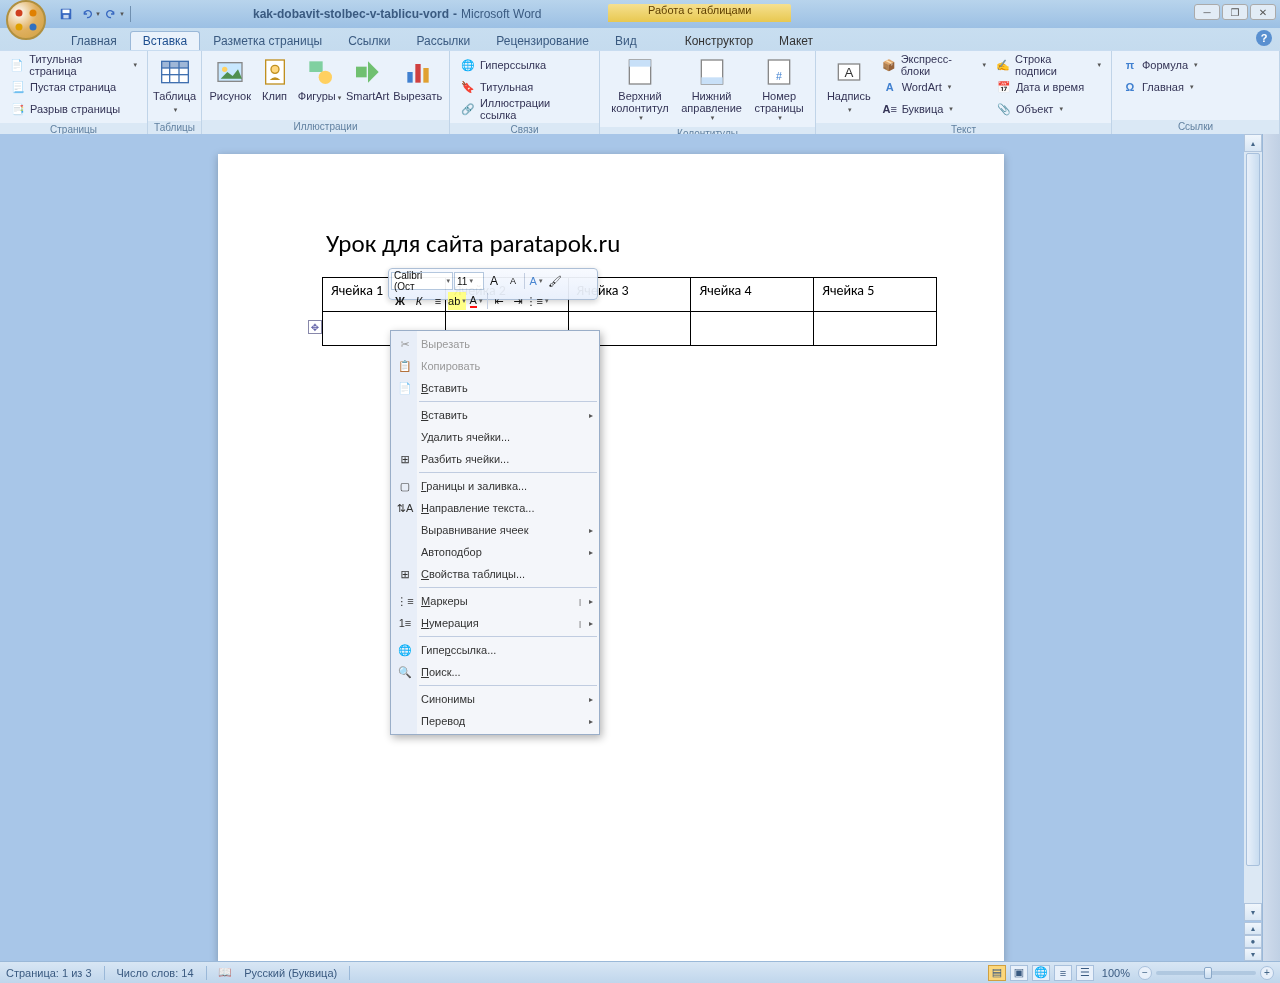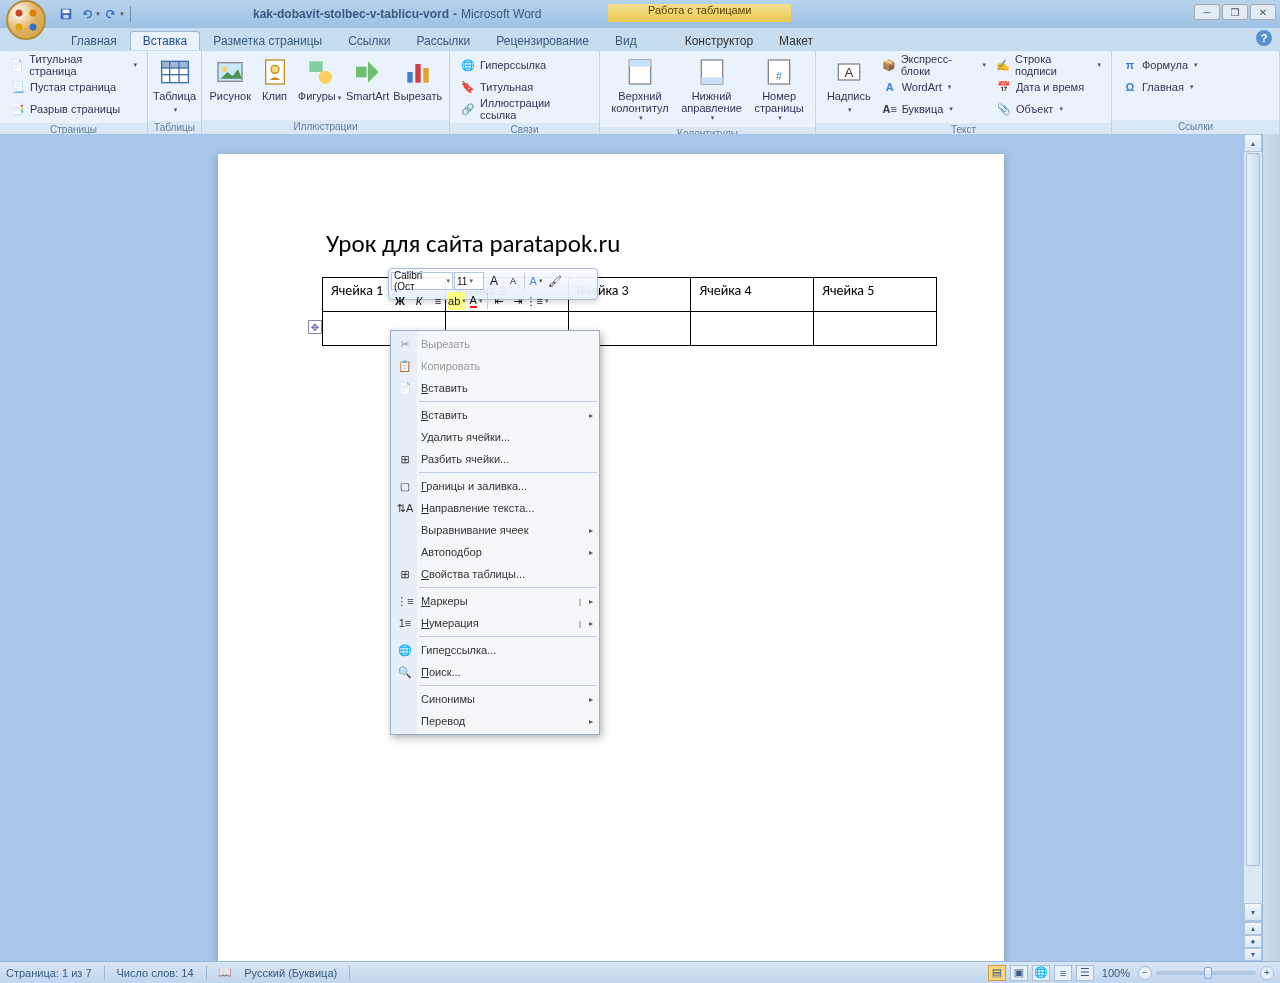--- a/index.html
+++ b/index.html
@@ -518,21 +518,21 @@
       <span class="ctx-arrow">▸</span>
     </div>
   <div class="ctx-item">
       <span class="ctx-icon"></span>
       <span>Перевод</span>
       <span class="ctx-arrow">▸</span>
     </div>
 </div>
 
 <div class="statusbar">
-  <span>Страница: 1 из 7</span>
+  <span>Страница: 1 из 3</span>
   <div class="sep"></div>
   <span>Число слов: 14</span>
   <div class="sep"></div>
   <span>📖</span>
   <span>Русский (Буквица)</span>
   <div class="sep"></div>
   <div class="status-right">
     <div class="view-btn active">▤</div>
     <div class="view-btn">▣</div>
     <div class="view-btn">🌐</div>

